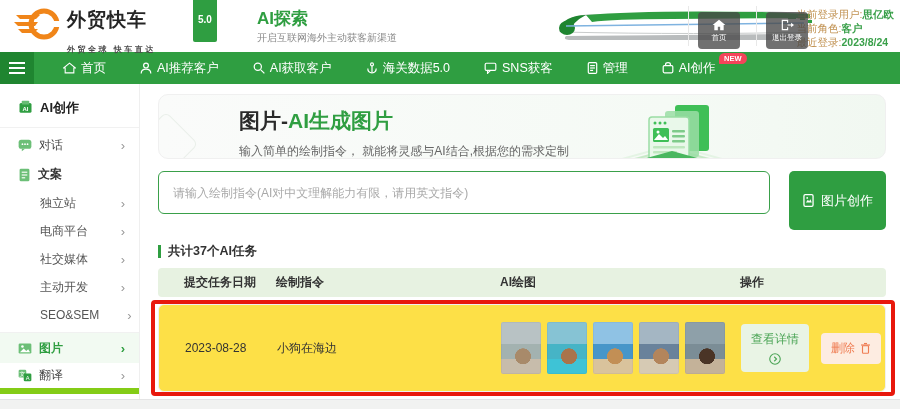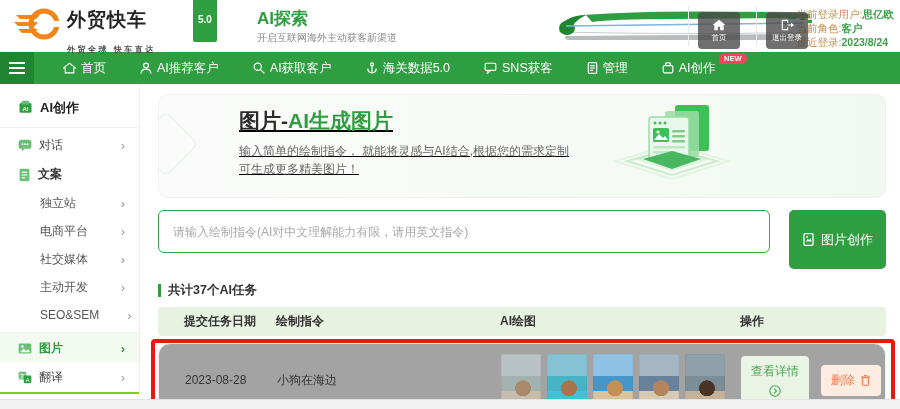--- a/index.html
+++ b/index.html
@@ -41,27 +41,27 @@
   .sidebar { width:140px; background:#fff; border-right:1px solid #efefef; padding-top:4px; }
   .sb-item { display:flex; align-items:center; height:29px; padding:0 14px 0 18px; font-size:12px; color:#444; cursor:pointer; }
   .sb-item .lab { flex:1; margin-left:7px; }
   .sb-head { height:40px; font-size:13px; font-weight:bold; color:#222; border-bottom:1px solid #f1f1f1; margin-bottom:3px; }
   .sb-group { font-weight:bold; color:#333; }
   .sb-sub { padding-left:40px; color:#555; height:28px;gap:28px; }
   .sb-sub .lab { margin-left:0; }
   .chev { color:#999; font-size:13px; line-height:1; }
   .sb-active { background:#f2faf2; color:#2f9e41; font-weight:bold; height:31px; border-top:1px solid #f1f1f1; margin-top:3px; }
   .sb-active .chev { color:#2f9e41; }
-  .sb-last { height:31px; border-bottom:2px solid #84cc16; }
+  .sb-last { height:31px; border-bottom:6px solid #84cc16; }
   .ic-g { flex:0 0 auto; display:inline-flex; }
 
   
   .main { flex:1; padding:10px 14px 0 18px; background:#fff; position:relative; }
-  .banner { position:relative; height:104px; border-radius:10px; border:1px solid #f0f0f0;
-            background:linear-gradient(90deg,#fafbfa 0%,#f5faf5 70%,#f1f8f1 100%); padding:12px 0 12px 80px; overflow:hidden;text-decoration:underline; }
+  .banner { position:relative; height:65px; border-radius:10px; border:1px solid #f0f0f0;
+            background:linear-gradient(90deg,#fafbfa 0%,#f5faf5 70%,#f1f8f1 100%); padding:12px 0 12px 80px; overflow:hidden; }
   .b-title { font-size:21px; font-weight:bold; color:#2a2a2a; }
   .b-title .hl { color:#2f9e41; }
   .b-desc { font-size:12px; color:#666; margin-top:7px; line-height:18px; }
   .b-illu { position:absolute; right:138px; top:2px; }
   .b-hex { position:absolute; left:-16px; top:26px; width:46px; height:46px; border:1px solid #e9efe9; transform:rotate(45deg); border-radius:6px; }
 
   .prompt-row { display:flex; gap:19px; margin-top:12px; }
   .prompt-input { flex:1; height:43px; border:1px solid #3aa04a; border-radius:6px; padding:0 14px; font-size:12px; color:#333;
                   font-family:"Liberation Sans","DejaVu Sans",sans-serif; outline:none; }
   .prompt-input::placeholder { color:#a9a9a9; }
@@ -71,21 +71,21 @@
 
   .summary { display:flex; align-items:center; margin-top:13px; }
   .summary .bar { width:3px; height:13px; background:#2f9e41; margin-right:7px; }
   .summary .txt { font-size:12.5px; font-weight:bold; color:#333; }
 
   .t-cols { display:flex; align-items:center; padding-left:26px; }
   .c-date { width:92px; } .c-prompt { width:224px; } .c-img { width:240px; } .c-act { flex:1; display:flex; gap:12px; align-items:center; }
   .thead { height:29px; background:#e7f2e1; border-radius:4px; margin-top:8px; font-size:12px; font-weight:bold; color:#333; }
 
   .trow-wrap { position:relative; margin-top:7px; }
-  .trow { height:74px; background:#a3a3a3; border:1px solid #f0f0f0; border-radius:12px; font-size:12px; color:#333; }
+  .trow { height:88px; background:#fde047; border:1px solid #f0f0f0; border-radius:6px; font-size:12px; color:#333; }
   .thumbs { display:flex; gap:6px; }
   .thumb { width:40px; height:52px; border-radius:2px; box-shadow:0 0 0 1px rgba(0,0,0,.04) inset; cursor:pointer; }
   .pill { display:flex; align-items:center; gap:5px; border:0; border-radius:4px; font-size:12px; padding:7px 10px; cursor:pointer;
           font-family:"Liberation Sans","DejaVu Sans",sans-serif; }
   .pill-view { background:#e9f4e5; color:#4aa455;flex-direction:column; }
   .pill-del { background:#fdece1; color:#ef7c52; }
   .annot { position:absolute; left:-7px; right:-9px; top:-4px; bottom:-4px; border:4px solid #e8180c; border-radius:4px; pointer-events:none; z-index:6; }
 
   .foot-strip { position:absolute; left:0; right:0; bottom:0; height:10px; background:#f1f2f1; border-top:1px solid #e4e4e4; z-index:8; }
 </style>

